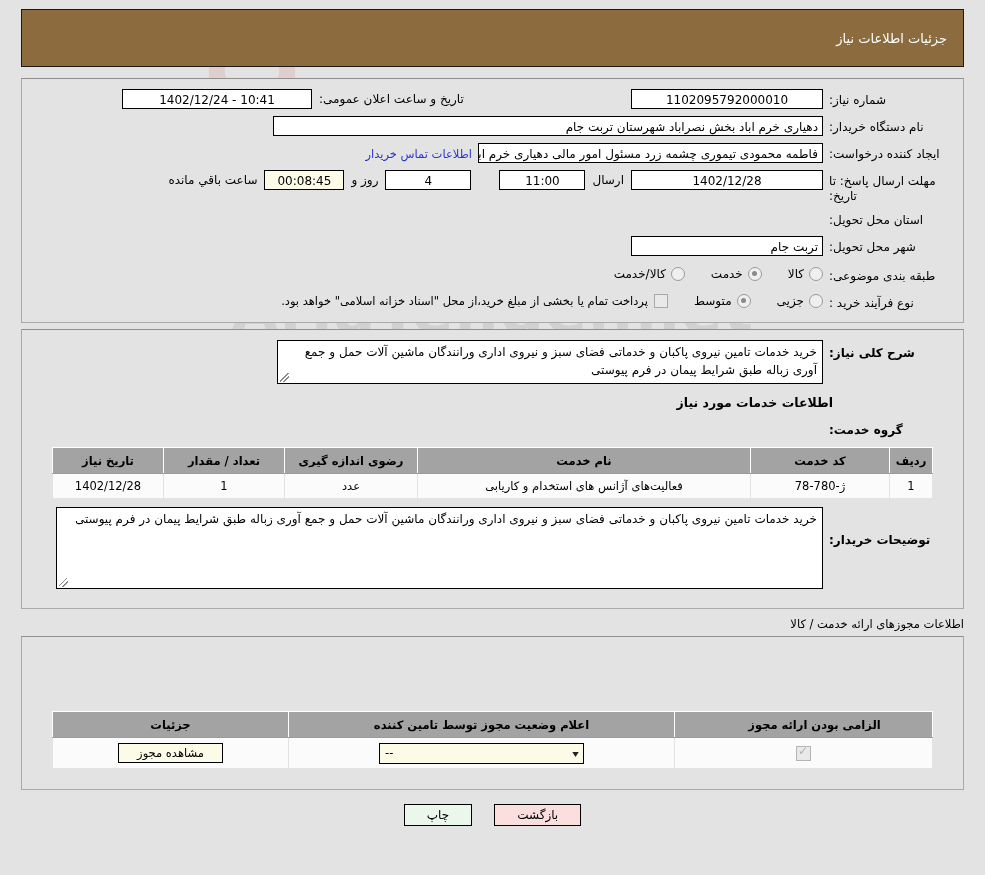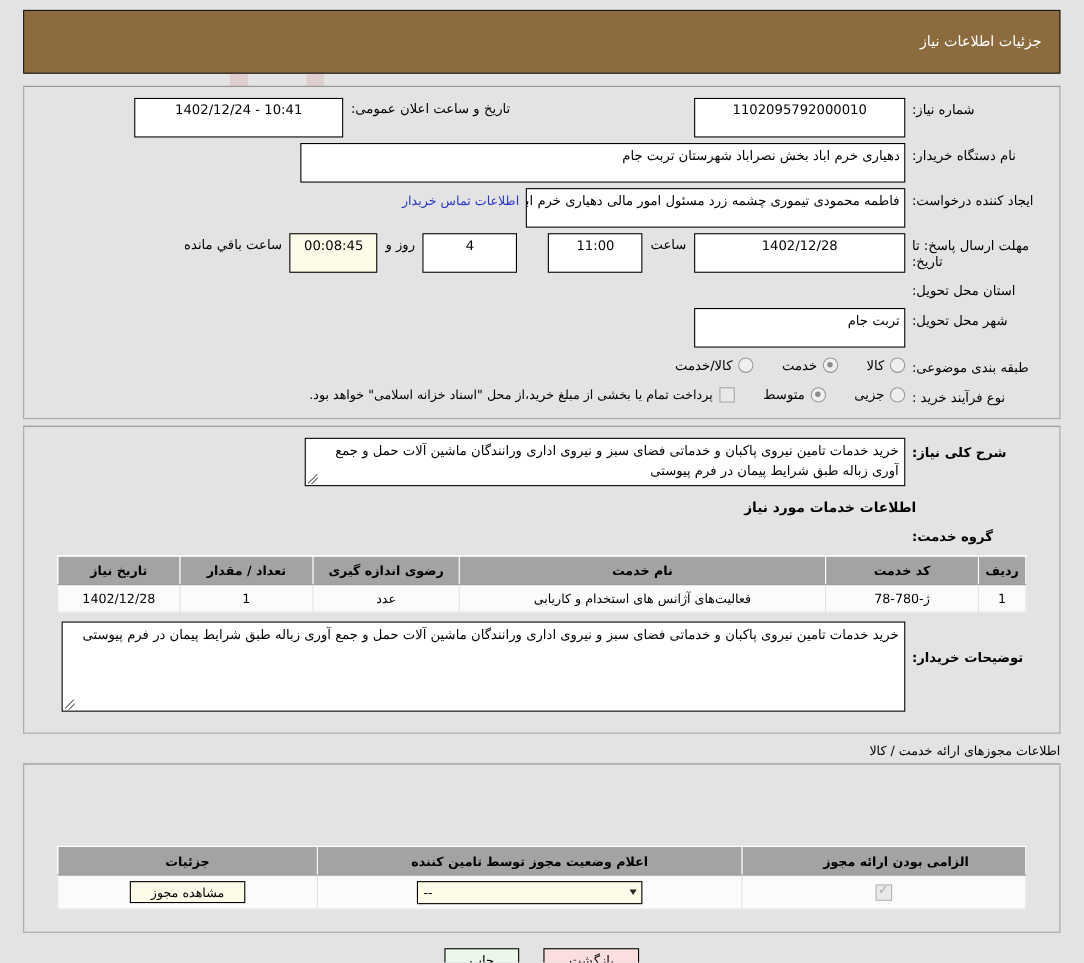--- a/index.html
+++ b/index.html
@@ -108,21 +108,21 @@
     padding-top: 4px;
     font-size: 12px;
     color: #000;
     line-height: 14px;
     box-sizing: border-box;
   }
   .lbl.twoline { line-height: 15px; }
   .fld {
     border: 1px solid #000;
     background: #fff;
-    height: 36px;
+    height: 20px;
     box-sizing: border-box;
     padding: 1px 4px 0 4px;
     font-size: 12px;
     line-height: 18px;
     text-align: right;
     color: #000;
     overflow: hidden;
     white-space: nowrap;
     font-family: "DejaVu Sans", "Liberation Sans", sans-serif;
   }
@@ -346,21 +346,21 @@
 
     <div class="row">
       <div class="lbl">ایجاد کننده درخواست:</div>
       <div class="fld" style="width:345px;">فاطمه محمودی تیموری چشمه زرد مسئول امور مالی دهیاری خرم اباد بخش نص</div>
       <div class="link">اطلاعات تماس خریدار</div>
     </div>
 
     <div class="row">
       <div class="lbl twoline">مهلت ارسال پاسخ: تا تاریخ:</div>
       <div class="fld num" style="width:192px;">1402/12/28</div>
-      <div class="inline-lbl">ساعت</div>
+      <div class="inline-lbl">ارسال</div>
       <div class="fld num" style="width:86px;">11:00</div>
       <div style="width:28px;"></div>
       <div class="fld num" style="width:86px;">4</div>
       <div class="inline-lbl">روز و</div>
       <div class="fld num yellow" style="width:80px;">00:08:45</div>
       <div class="inline-lbl">ساعت باقي مانده</div>
     </div>
 
     <div class="row">
       <div class="lbl">استان محل تحویل:</div>

